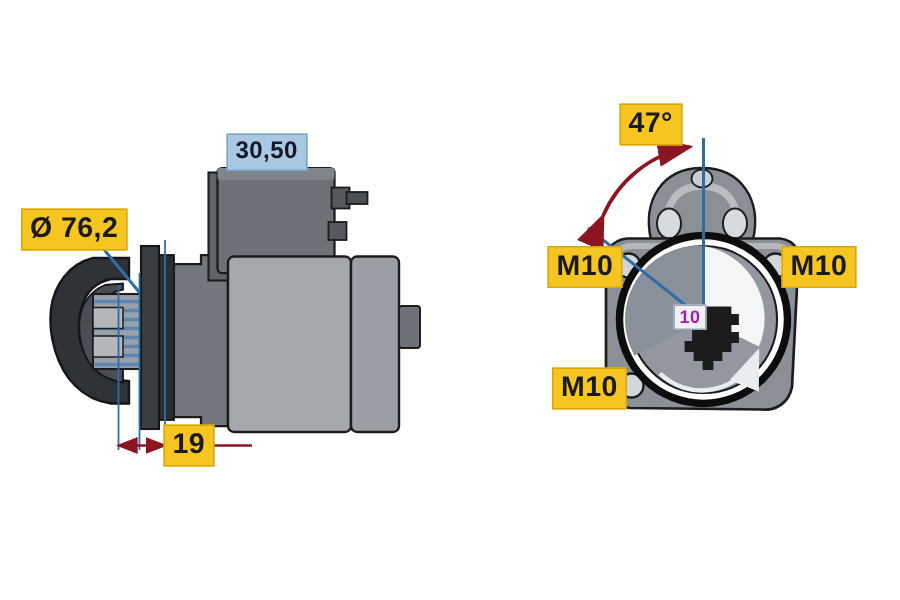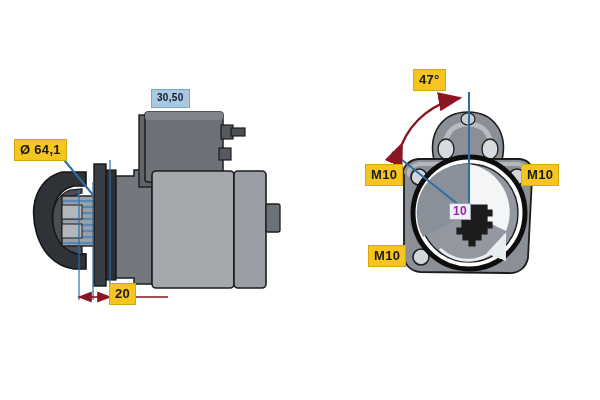--- a/index.html
+++ b/index.html
@@ -37,28 +37,28 @@
     letter-spacing: 0.3px;
     line-height: 1;
     white-space: nowrap;
     box-sizing: border-box;
   }
   .badge-yellow {
     background: #f7c520;
     color: #1a1a1a;
     border: 1px solid #d8a710;
     padding: 3px 5px 4px 5px;
-    font-size: 13px;
+    font-size: 19px;
   }
   .badge-blue {
     background: #a9c8e2;
     color: #111827;
     border: 1px solid #7ba6c9;
     padding: 3px 5px 4px 5px;
-    font-size: 10px;
+    font-size: 16px;
   }
   .badge-white {
     background: #eef2f6;
     color: #a21caf;
     border: 1px solid #9aa7b3;
     padding: 1px 3px 2px 3px;
     font-size: 12px;
   }
   #b-diam   { left: 14px;  top: 139px; }
   #b-3050   { left: 151px; top: 89px;  }
@@ -202,25 +202,25 @@
         <line x1="469" y1="92" x2="469" y2="213"></line>
         <line x1="392" y1="152" x2="469" y2="213"></line>
       </g>
 
       <g>
         <path d="M402,144 A78,78 0 0,1 460,98" fill="none" stroke="#8b1520" stroke-width="2.4" marker-start="url(#arrRedArc)" marker-end="url(#arrRedArc)"></path>
       </g>
     </g>
   </svg>
 
-  <div class="badge badge-yellow" id="b-diam">Ø 64,1</div>
+  <div class="badge badge-yellow" id="b-diam">Ø 76,2</div>
 
   <div class="badge badge-blue" id="b-3050">30,50</div>
 
-  <div class="badge badge-yellow" id="b-18">20</div>
+  <div class="badge badge-yellow" id="b-18">19</div>
 
   <div class="badge badge-yellow" id="b-47">47°</div>
 
   <div class="badge badge-yellow" id="b-m10-l">M10</div>
 
   <div class="badge badge-yellow" id="b-m10-r">M10</div>
 
   <div class="badge badge-yellow" id="b-m10-b">M10</div>
 
   <div class="badge badge-white" id="b-10">10</div>

